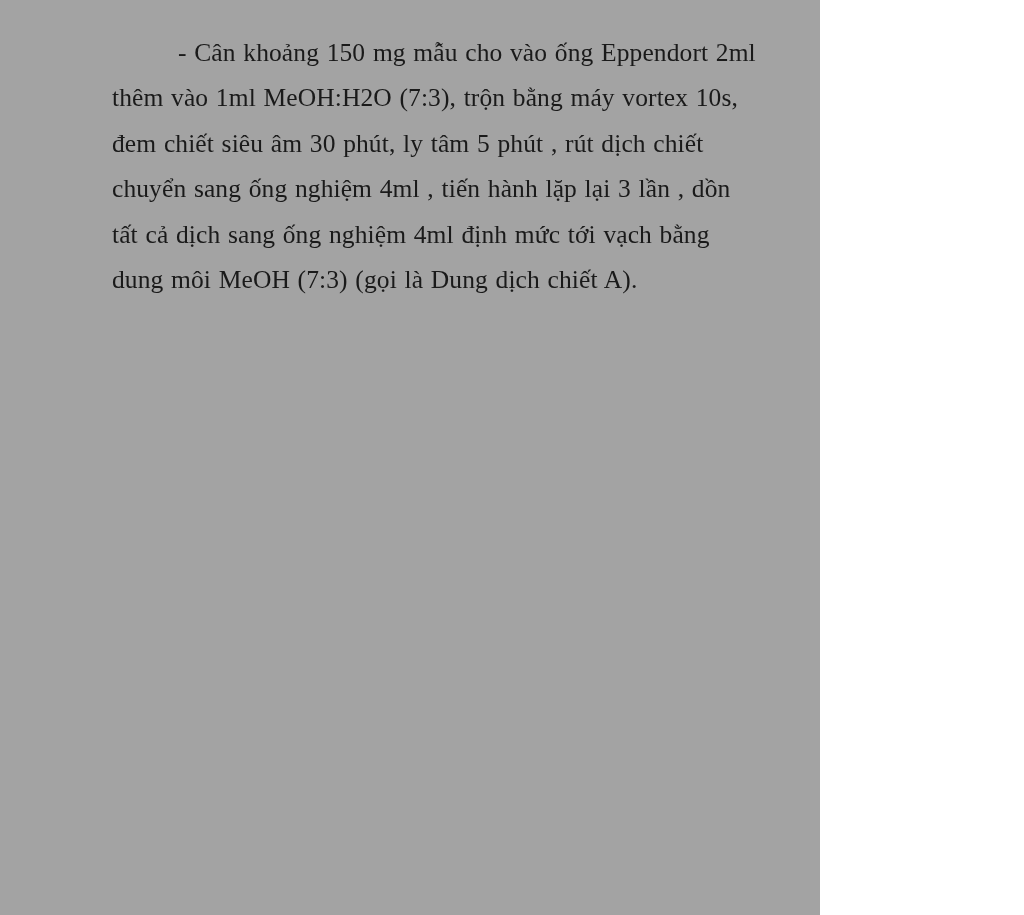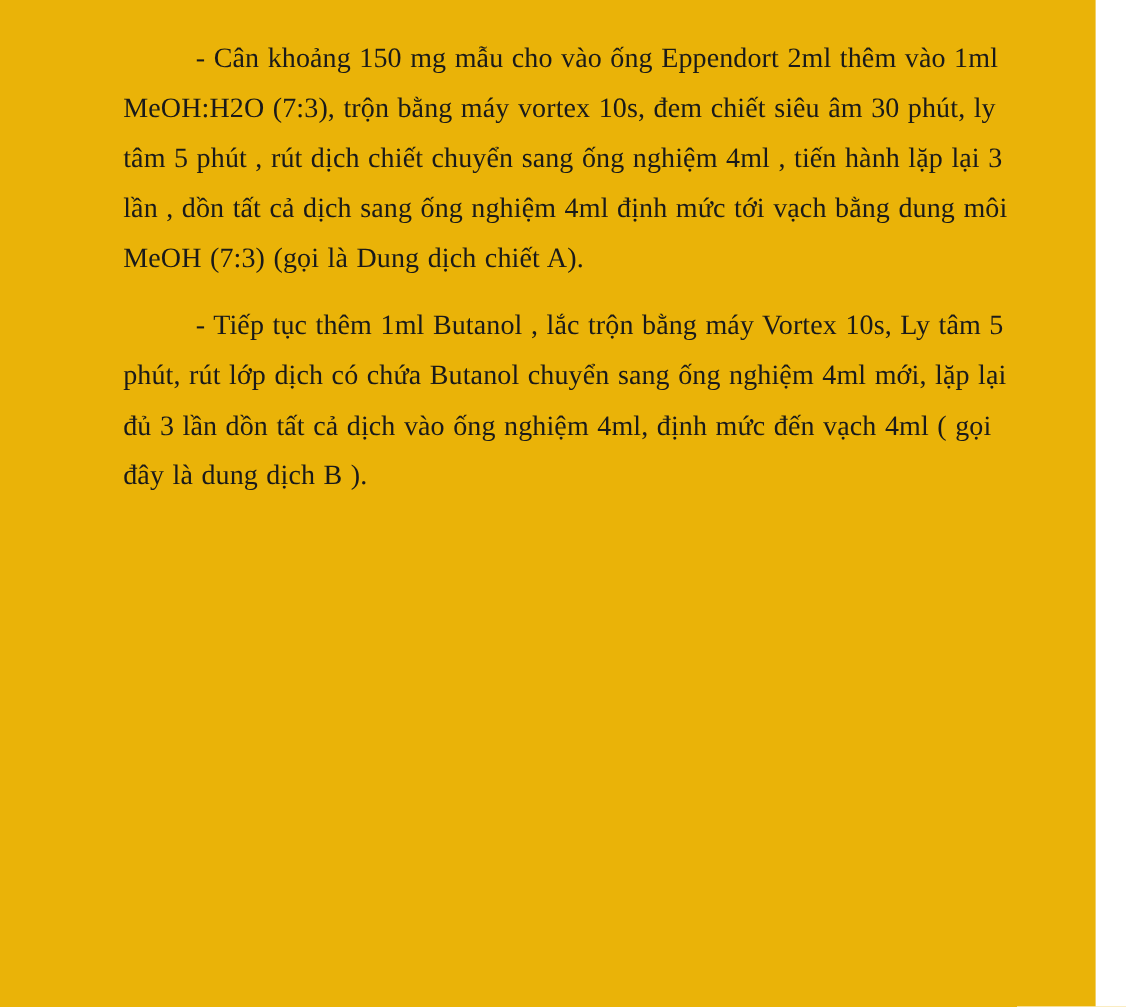--- a/index.html
+++ b/index.html
@@ -8,25 +8,25 @@
     background: #ffffff;
   }
   body {
     width: 1024px;
     height: 915px;
     font-family: "Liberation Serif", "DejaVu Serif", serif;
     color: #1a1a1a;
     overflow: hidden;
   }
   .page {
-    width: 996px;
+    width: 820px;
     height: 915px;
     box-sizing: border-box;
     padding: 30px 62px 4px 112px;
-    background: #eab308;
+    background: #a3a3a3;
   }
   .doc-body {
     font-size: 25.5px;
     line-height: 1.78;
     text-align: left;
     letter-spacing: 0.1px;
     word-spacing: 1.2px;
   }
   .para {
     margin: 0 0 16px 0;
@@ -46,15 +46,14 @@
     vertical-align: -4px;
     margin-left: 1px;
   }
 </style>
 </head>
 <body>
 
 <div class="page">
   <div class="doc-body">
     <p class="para indented">- Cân khoảng 150 mg  mẫu cho vào ống Eppendort 2ml thêm vào 1ml MeOH:H2O (7:3), trộn bằng máy vortex 10s,  đem chiết siêu âm 30 phút, ly tâm 5 phút , rút dịch chiết chuyển sang ống nghiệm 4ml , tiến hành lặp lại 3 lần , dồn tất cả dịch sang ống nghiệm 4ml định mức tới vạch  bằng dung môi MeOH (7:3) (gọi là Dung dịch chiết A).</p>
-    <p class="para indented">- Tiếp tục thêm 1ml Butanol , lắc trộn bằng máy Vortex 10s, Ly tâm 5 phút, rút lớp dịch có chứa Butanol chuyển sang ống nghiệm 4ml mới, lặp lại đủ 3 lần dồn tất cả dịch vào ống nghiệm 4ml, định mức đến vạch 4ml ( gọi đây là dung dịch B ).</p>
   </div>
 </div>
 
 </body></html>

